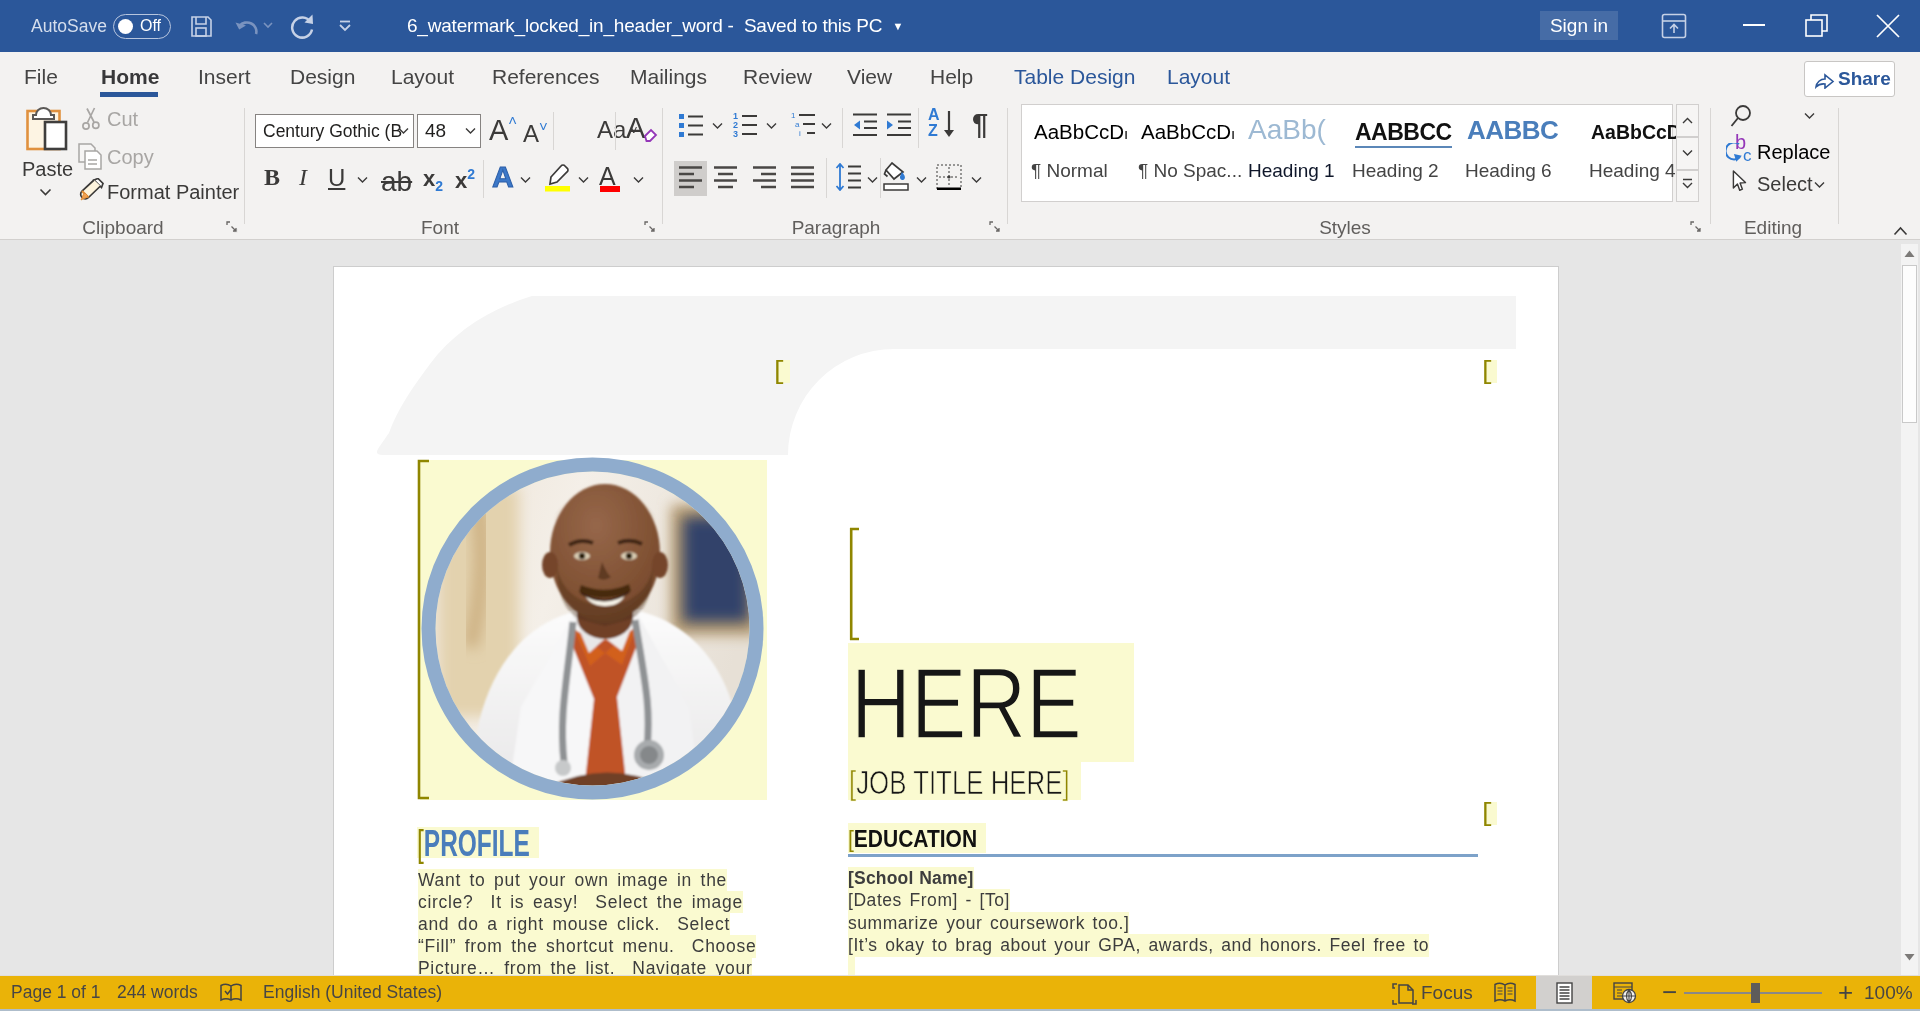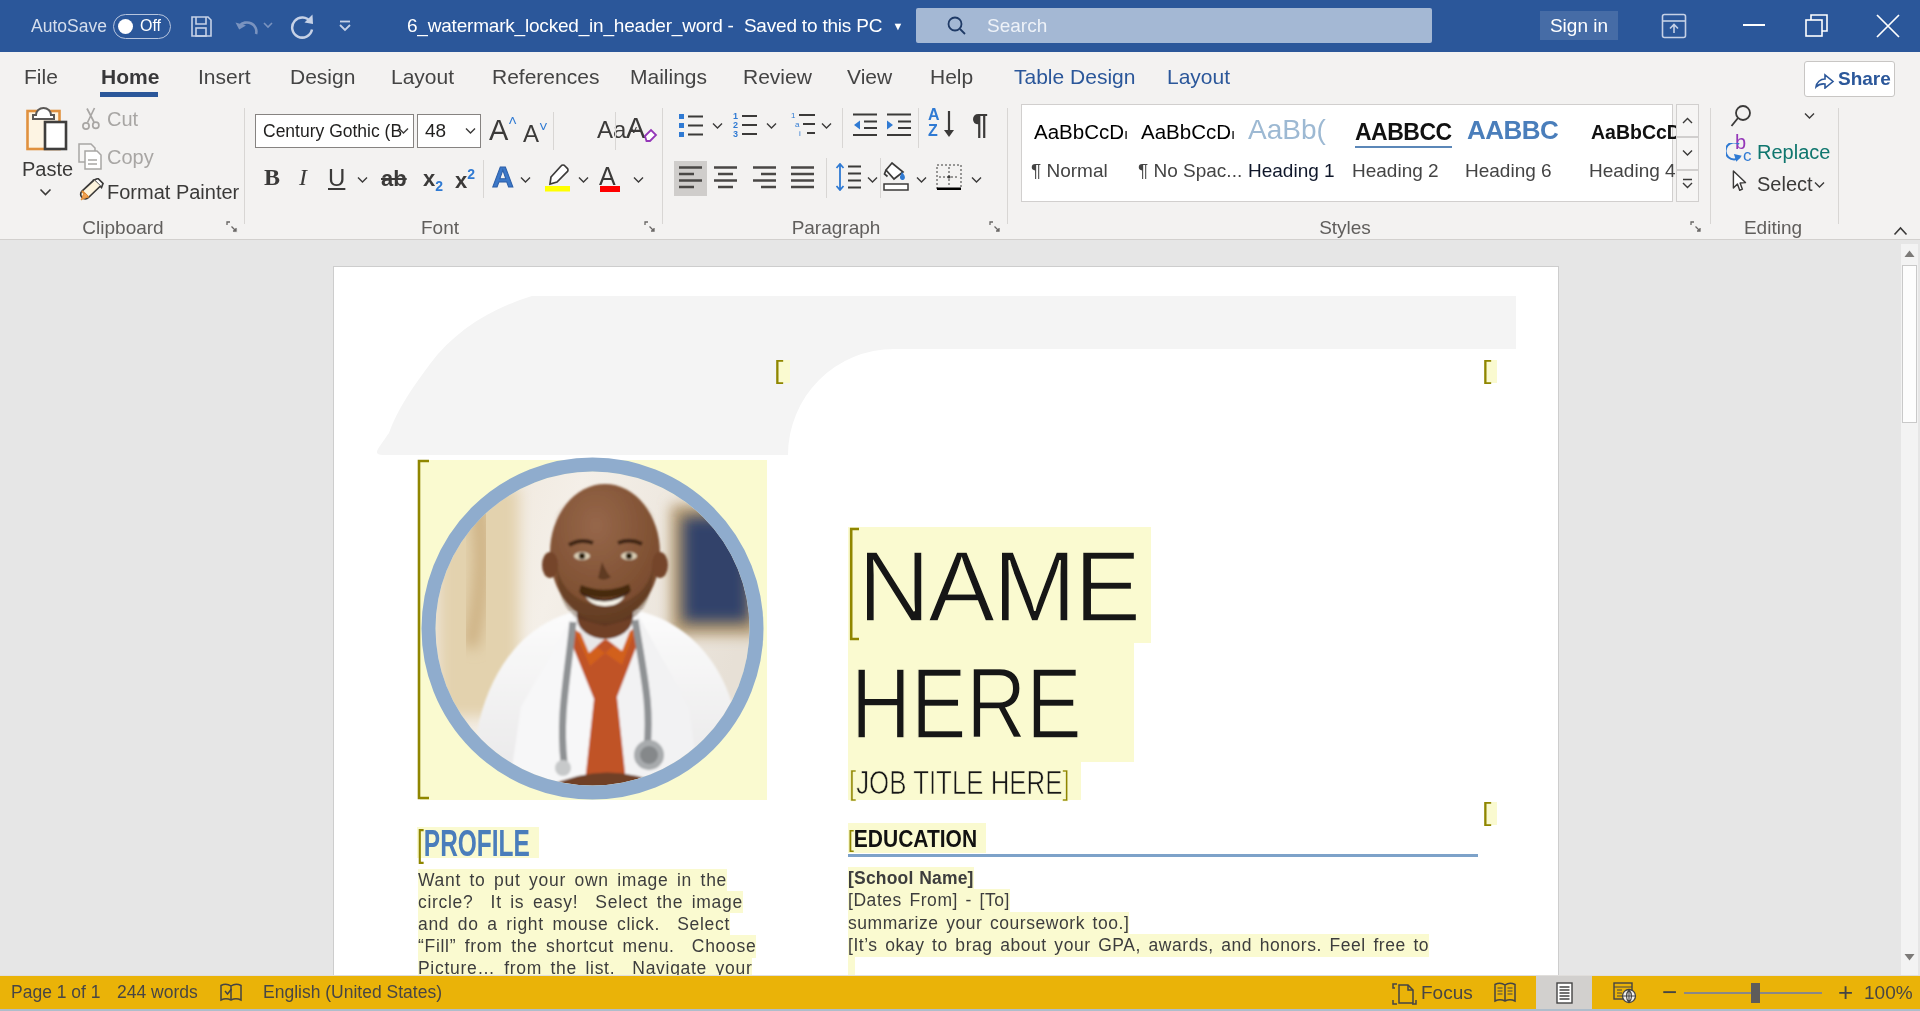--- a/index.html
+++ b/index.html
@@ -49,27 +49,20 @@
     <path d="M22.5 9 a10 10 0 1 0 1.5 7.5" fill="none" stroke="#c6d1e6" stroke-width="2.5"></path>
     <path d="M16.5 9.5 L25 11 L24.5 1.5 Z" fill="#c6d1e6"></path>
   </svg>
 
   <svg class="abs" style="left:338px; top:20px;" width="14" height="12" viewBox="0 0 14 12">
     <path d="M2 1.5 h10" stroke="#c6d1e6" stroke-width="1.8"></path>
     <path d="M2 5 l5 5 5-5" fill="none" stroke="#c6d1e6" stroke-width="1.8"></path>
   </svg>
   <div class="abs" style="left:407px; top:0; height:52px; line-height:52px; font-size:19px; color:#fff; letter-spacing:-0.2px;">6_watermark_locked_in_header_word&nbsp;-&nbsp; Saved to this PC &nbsp;<span style="font-size:11px; position:relative; top:-2px;">▼</span></div>
 
-  <div class="abs" style="left:916px; top:8px; width:516px; height:35px; background:#a4b8d4; border-radius:2px;">
-    <svg class="abs" style="left:30px; top:7px;" width="21" height="21" viewBox="0 0 21 21">
-      <circle cx="9" cy="9" r="6.5" fill="none" stroke="#1f3a66" stroke-width="1.8"></circle>
-      <path d="M14 14 l5 5" stroke="#1f3a66" stroke-width="1.8"></path>
-    </svg>
-    <div class="abs" style="left:71px; top:0; height:35px; line-height:35px; font-size:19px; color:#eef2f8;">Search</div>
-  </div>
 
   <div class="abs" style="left:1540px; top:11px; width:78px; height:29px; background:#466ca6; text-align:center; line-height:29px; font-size:19px; color:#fff;">Sign in</div>
 
   <svg class="abs" style="left:1661px; top:13px;" width="26" height="26" viewBox="0 0 26 26">
     <rect x="1.5" y="1.5" width="23" height="23" rx="2" fill="none" stroke="#c6d1e6" stroke-width="1.6"></rect>
     <path d="M1.5 8 h23" stroke="#c6d1e6" stroke-width="1.6"></path>
     <path d="M13 20 v-8 m-4 3.5 l4 -4 4 4" fill="none" stroke="#c6d1e6" stroke-width="1.6"></path>
   </svg>
 
   <div class="abs" style="left:1743px; top:24px; width:22px; height:2px; background:#fff;"></div>
@@ -168,21 +161,21 @@
   <svg class="abs" style="left:641px; top:128px;" width="17" height="15" viewBox="0 0 17 15">
       <path d="M4 8 L10 2 l5 5 -6 6 h-3.5 z" fill="#fff" stroke="#9437b8" stroke-width="1.8"></path>
     </svg>
 
   <div class="abs" style="left:264px; top:164px; font-size:24px; font-weight:700; color:#3b3a39; font-family:'Liberation Serif',serif;">B</div>
   <div class="abs" style="left:299px; top:164px; font-size:24px; font-style:italic; color:#3b3a39; font-family:'Liberation Serif',serif;">I</div>
   <div class="abs" style="left:328px; top:164px; font-size:24px; text-decoration:underline; color:#3b3a39;">U</div>
   <svg class="abs" style="left:357px; top:176px;" width="11" height="9" viewBox="0 0 11 9">
       <path d="M1 1.5 l4.5 4.5 4.5-4.5" fill="none" stroke="#3b3a39" stroke-width="1.4"></path>
     </svg>
-  <div class="abs" style="left:381px; top:166px; font-size:22px; text-decoration:line-through; color:#3b3a39;font-weight:bold;">ab</div>
+  <div class="abs" style="left:381px; top:166px; font-size:28px; text-decoration:line-through; color:#3b3a39;">ab</div>
   <div class="abs" style="left:423px; top:166px; font-size:22px; font-weight:700; color:#3b3a39;">x<span style="font-size:14px; color:#2f7ad3; vertical-align:-5px;">2</span></div>
   <div class="abs" style="left:455px; top:166px; font-size:22px; font-weight:700; color:#3b3a39;">x<span style="font-size:14px; color:#2f7ad3; vertical-align:9px;">2</span></div>
   <div class="gdiv" style="left:483px; top:160px; height:38px;"></div>
   <div class="abs" style="left:492px; top:160px; font-size:30px; font-weight:700; color:#3c78c8; -webkit-text-stroke:1px #2d5fa8;">A</div>
   <svg class="abs" style="left:520px; top:176px;" width="11" height="9" viewBox="0 0 11 9">
       <path d="M1 1.5 l4.5 4.5 4.5-4.5" fill="none" stroke="#3b3a39" stroke-width="1.4"></path>
     </svg>
   <svg class="abs" style="left:543px; top:163px;" width="28" height="29" viewBox="0 0 28 29">
     <path d="M8 14 L18 3 a2.5 2.5 0 0 1 4 0 l2 2 a2.5 2.5 0 0 1 0 4 L14 19 l-7 2 z" fill="#fff" stroke="#3b3a39" stroke-width="1.7"></path>
     <rect x="2" y="23" width="25" height="5.5" fill="#ffff00"></rect>
@@ -339,21 +332,21 @@
   <div class="abs" style="left:1757px; top:104px; font-size:20px; color:#3b3a39;margin-top:45px;">Find</div>
   <svg class="abs" style="left:1804px; top:112px;" width="11" height="9" viewBox="0 0 11 9">
       <path d="M1 1.5 l4.5 4.5 4.5-4.5" fill="none" stroke="#3b3a39" stroke-width="1.4"></path>
     </svg>
   <div class="abs" style="left:1735px; top:131px; font-size:20px; color:#9437b8;">b</div>
   <div class="abs" style="left:1743px; top:146px; font-size:17px; color:#2f7ad3;">c</div>
   <svg class="abs" style="left:1726px; top:143px;" width="18" height="20" viewBox="0 0 18 20">
     <path d="M13 1 a8.5 8.5 0 1 0 1 13" fill="none" stroke="#2f7ad3" stroke-width="2"></path>
     <path d="M9 10 l7 4 -7 4 z" fill="#2f7ad3" transform="rotate(-18 12 14)"></path>
   </svg>
-  <div class="abs" style="left:1757px; top:141px; font-size:20px; color:#0f766e;">Replace</div>
+  <div class="abs" style="left:1757px; top:141px; font-size:20px; color:#000000;">Replace</div>
   <svg class="abs" style="left:1728px; top:170px;" width="20" height="25" viewBox="0 0 20 25">
     <path d="M6 1 V20 l4.5-4.5 2.5 7 3-1.2 -2.6-6.8 6 -0.5 z" fill="#fff" stroke="#3b3a39" stroke-width="1.6" stroke-linejoin="round" transform="scale(0.9)"></path>
   </svg>
   <div class="abs" style="left:1757px; top:173px; font-size:20px; color:#3b3a39;">Select</div>
   <svg class="abs" style="left:1814px; top:181px;" width="11" height="9" viewBox="0 0 11 9">
       <path d="M1 1.5 l4.5 4.5 4.5-4.5" fill="none" stroke="#3b3a39" stroke-width="1.4"></path>
     </svg>
   <div class="glabel" style="left:1725px; width:96px;">Editing</div>
   <div class="gdiv" style="left:1838px;"></div>
   <svg class="abs" style="left:1893px; top:226px;" width="15" height="10" viewBox="0 0 15 10">
@@ -449,23 +442,20 @@
 
     <div class="abs" style="left:443px; top:93px; width:13px; height:23px; background:#fafad0;"></div>
     <div class="abs" style="left:437px; top:95px; font-family:'Liberation Mono',monospace; font-size:26px; color:#8f8600; line-height:20px;">[</div>
     <div class="abs" style="left:1151px; top:93px; width:12px; height:23px; background:#fafad0;"></div>
     <div class="abs" style="left:1145px; top:95px; font-family:'Liberation Mono',monospace; font-size:26px; color:#8f8600; line-height:20px;">[</div>
 
     <svg class="abs" style="left:82px; top:192px;" width="14" height="341" viewBox="0 0 14 341">
       <path d="M13 2 H 3 V 339 H 13" fill="none" stroke="#8f8600" stroke-width="2.6"></path>
     </svg>
 
-    <div class="abs hl" style="left:514px; top:260px; width:303px; height:116px; overflow:visible;">
-      <div style="font-size:100px; line-height:116px; color:#161616; letter-spacing:-2px; margin-left:10px; white-space:nowrap; -webkit-text-stroke:1.6px #fafad0;">NAME</div>
-    </div>
     <div class="abs hl" style="left:514px; top:376px; width:286px; height:119px;">
       <div style="font-size:100px; line-height:119px; color:#161616; letter-spacing:0px; margin-left:3px; white-space:nowrap; transform:scaleX(0.83); transform-origin:0 0; -webkit-text-stroke:1.6px #fafad0;">HERE</div>
     </div>
     <div class="abs hl" style="left:514px; top:495px; width:233px; height:38px;">
       <div style="font-size:34px; line-height:38px; color:#161616; margin-left:1px; white-space:nowrap; transform:scaleX(0.76); transform-origin:0 0; -webkit-text-stroke:0.7px #fafad0;"><span style="color:#8f8600;">[</span>JOB TITLE HERE<span style="color:#8f8600;">]</span></div>
     </div>
     <svg class="abs" style="left:514px; top:260px;" width="12" height="114" viewBox="0 0 12 114">
       <path d="M11 2 H 3.2 V 112 H 11" fill="none" stroke="#8f8600" stroke-width="2.6"></path>
     </svg>
 

